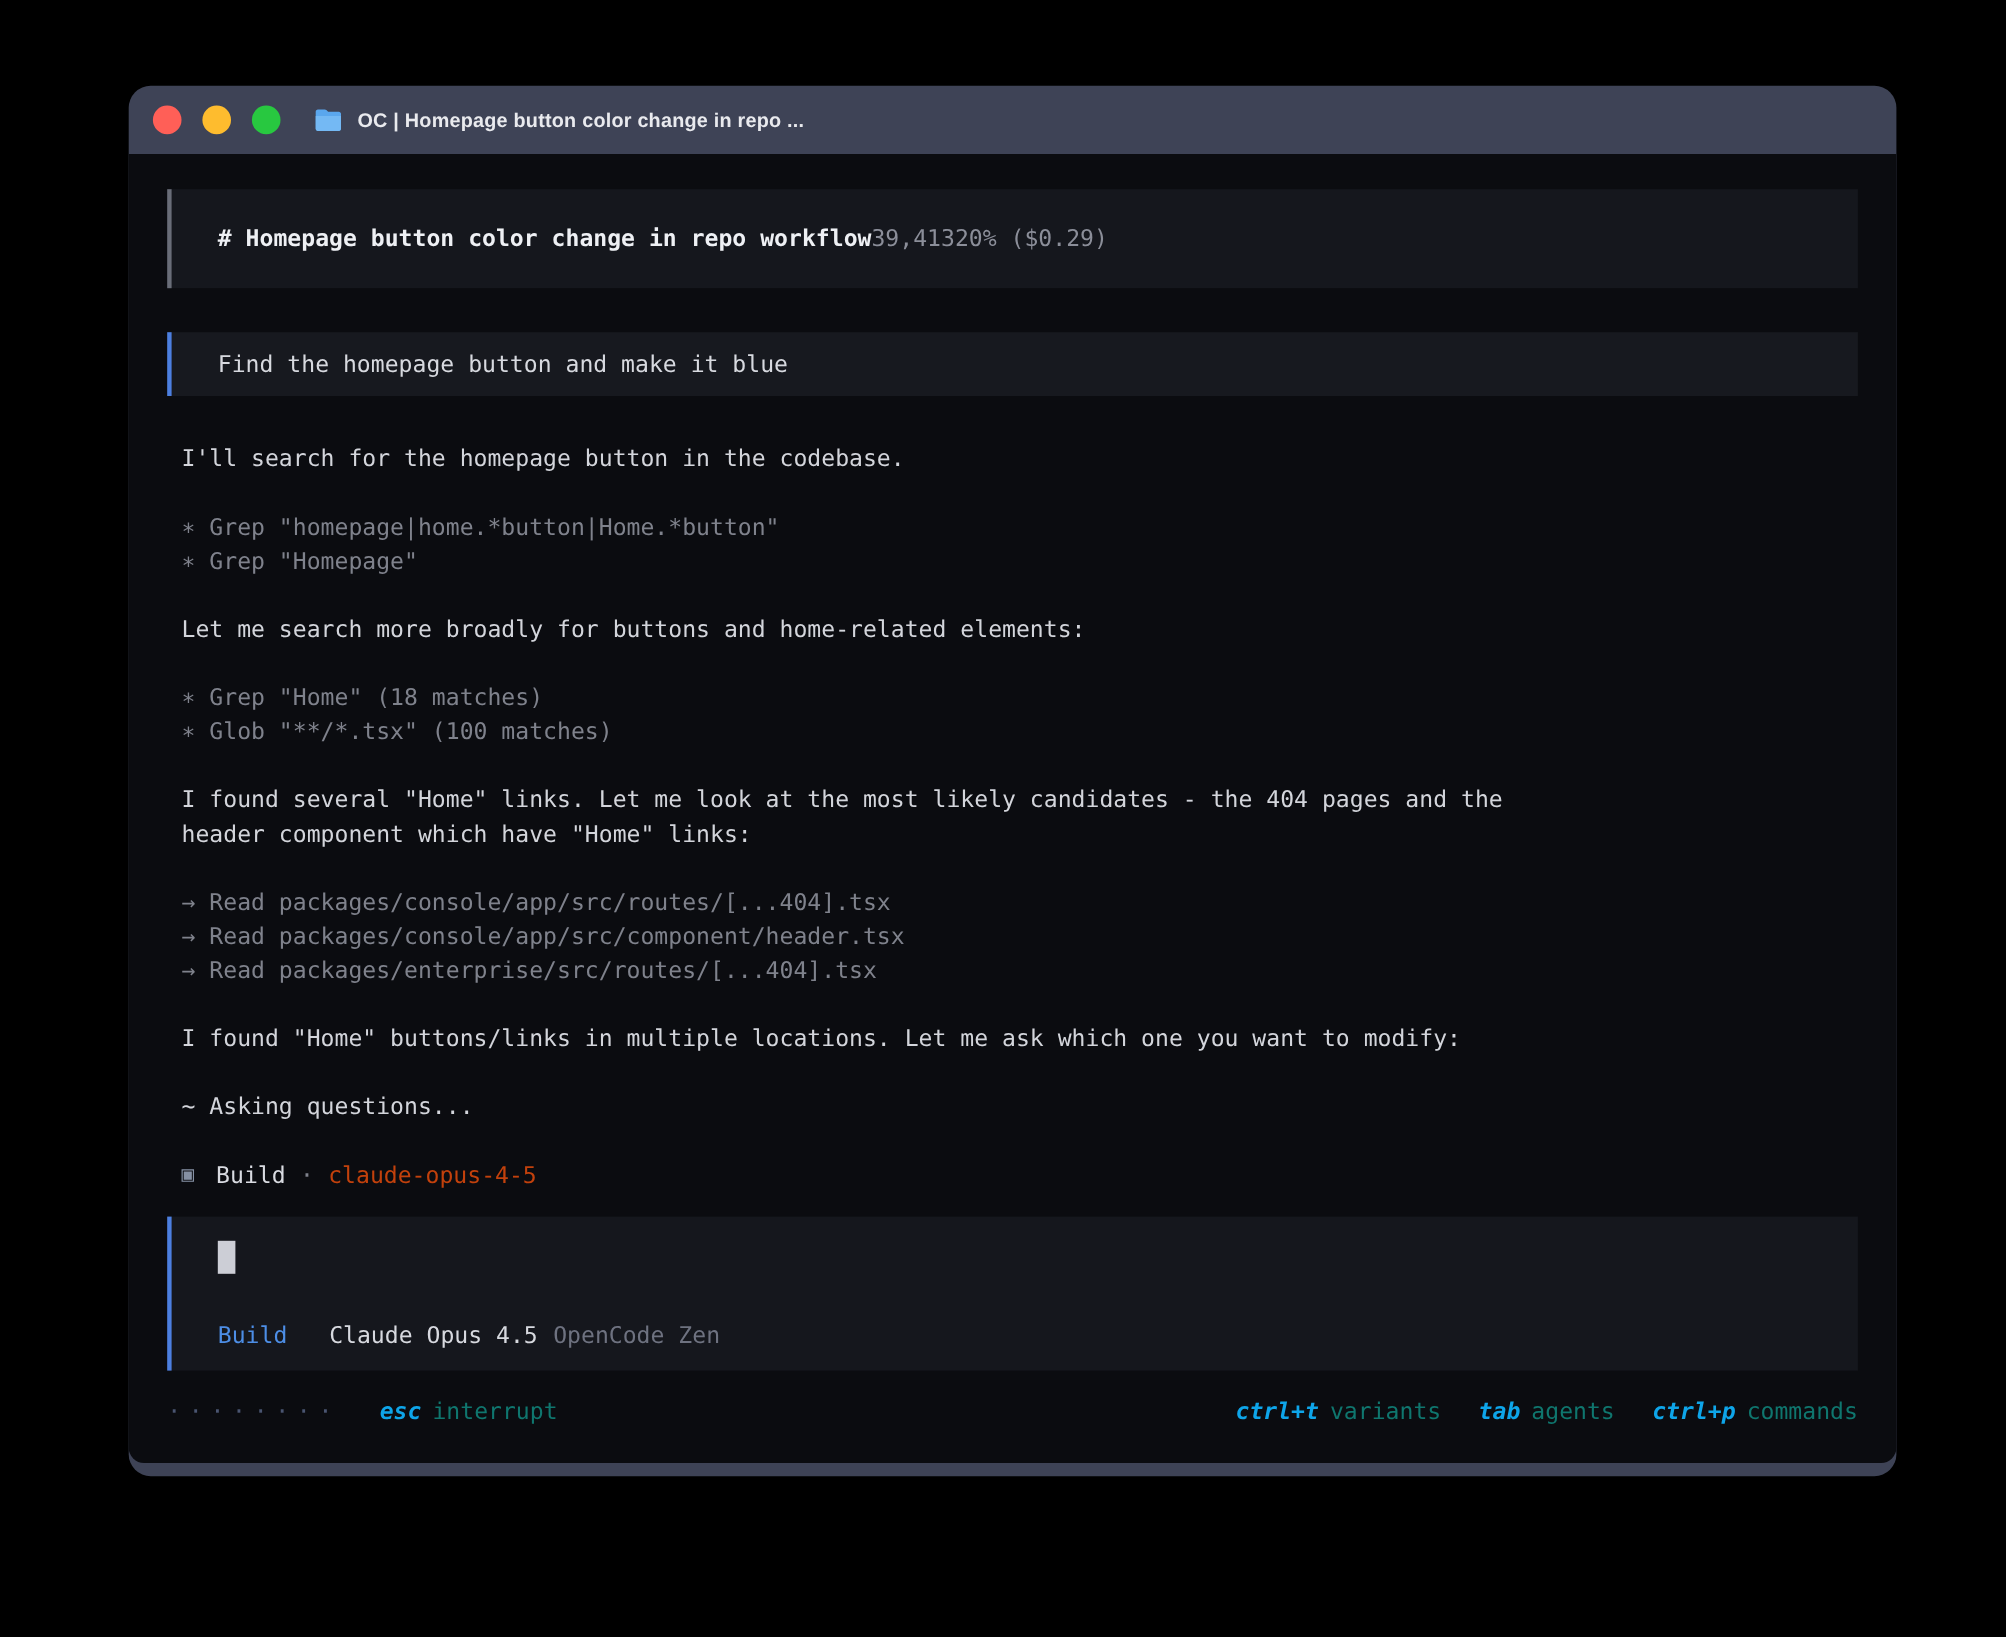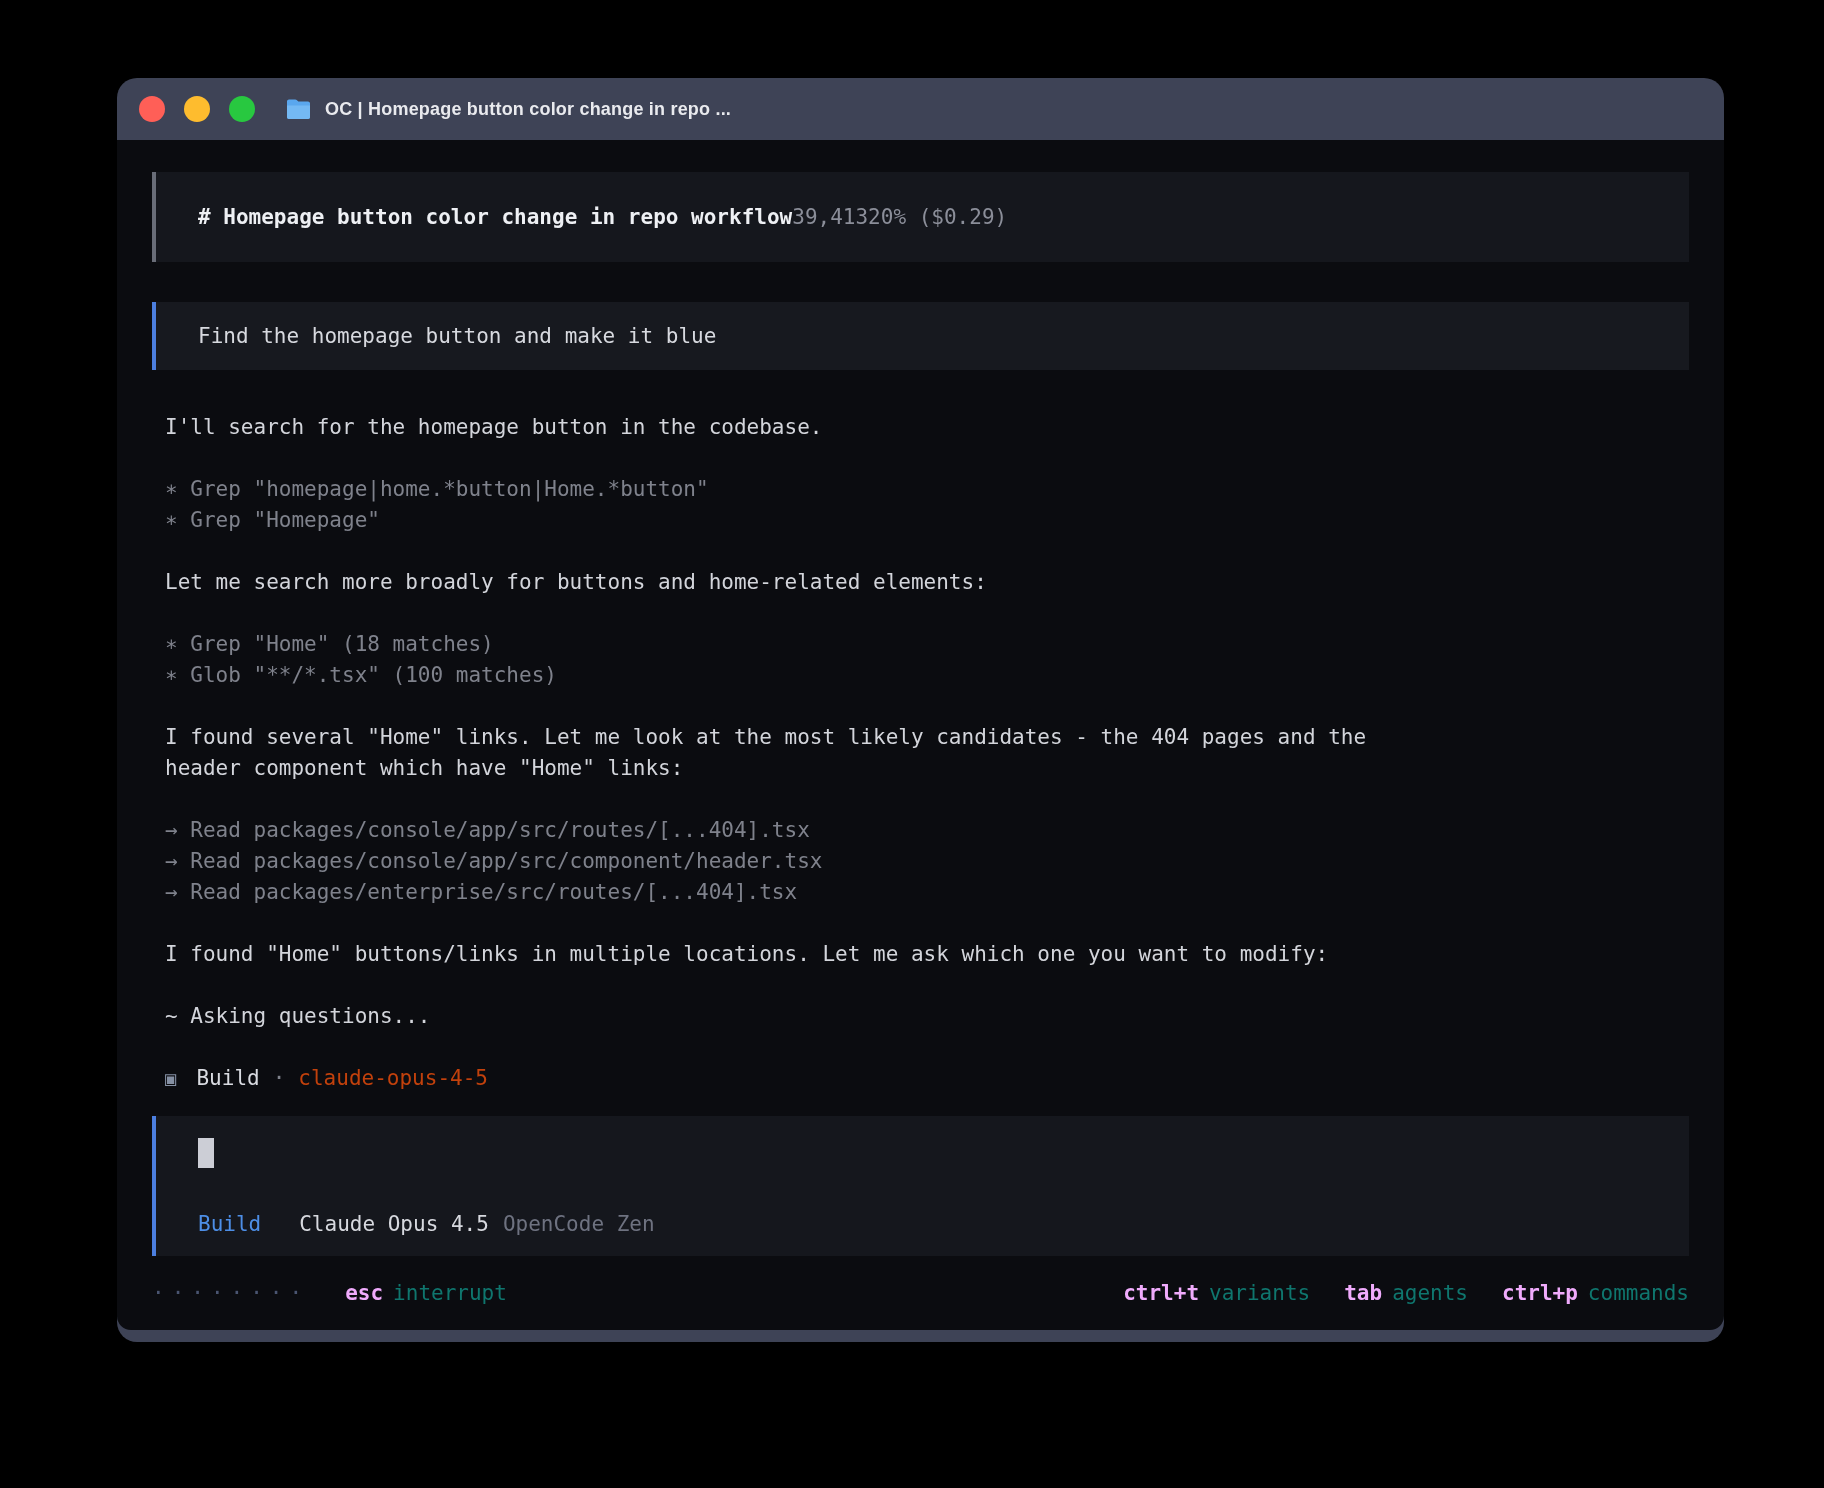--- a/index.html
+++ b/index.html
@@ -36,21 +36,21 @@
 
   .msg-header {
     height: 90px; background: #15171d; border-left: 4px solid #696d78;
     display: flex; align-items: center; 
     padding: 0 46px 0 42px;
   }
   .h-title { font-weight: bold; color: #eef0f4; }
   .h-stats { display: flex; color: #8b8e99; }
 
   .msg-user {
-    margin-top: 40px; height: 68px; background: #17191f;
+    margin-top: 40px; height: 58px; background: #17191f;
     border-left: 4px solid #4c7fe0;
     display: flex; align-items: center; padding: 0 42px; color: #d7d9df;
   }
 
   .transcript { margin: 42px 0 0 13px; }
   .transcript p { line-height: 31px; max-width: 1260px; }
   .group { margin-top: 31px; }
   .group:first-child { margin-top: 0; }
   .t-light { color: #d3d5db; }
   .t-dim   { color: #7f828c; }
@@ -76,21 +76,21 @@
   .provider { color: #6e7280; margin-left: 14px; }
 
   .footer {
     margin-top: 24px; display: flex; align-items: center;
     justify-content: space-between; line-height: 26px;
   }
   .footer-left  { display: flex; align-items: center; gap: 36px; }
   .footer-right { display: flex; align-items: center; gap: 34px; }
   .dots { color: #4a5571; letter-spacing: 7px; }
   .hint { white-space: nowrap; }
-  .hint .key { font-weight: bold; color: #f0abfc; }
+  .hint .key { font-weight: bold; color: #0ea5e9; font-style: italic; }
   .hint .lbl { color: #0f766e; margin-left: 10px; }
 </style>
 </head>
 <body>
 
 <div class="window">
 
   <div class="titlebar">
     <div class="traffic-lights">
       <span class="tl red"></span>

